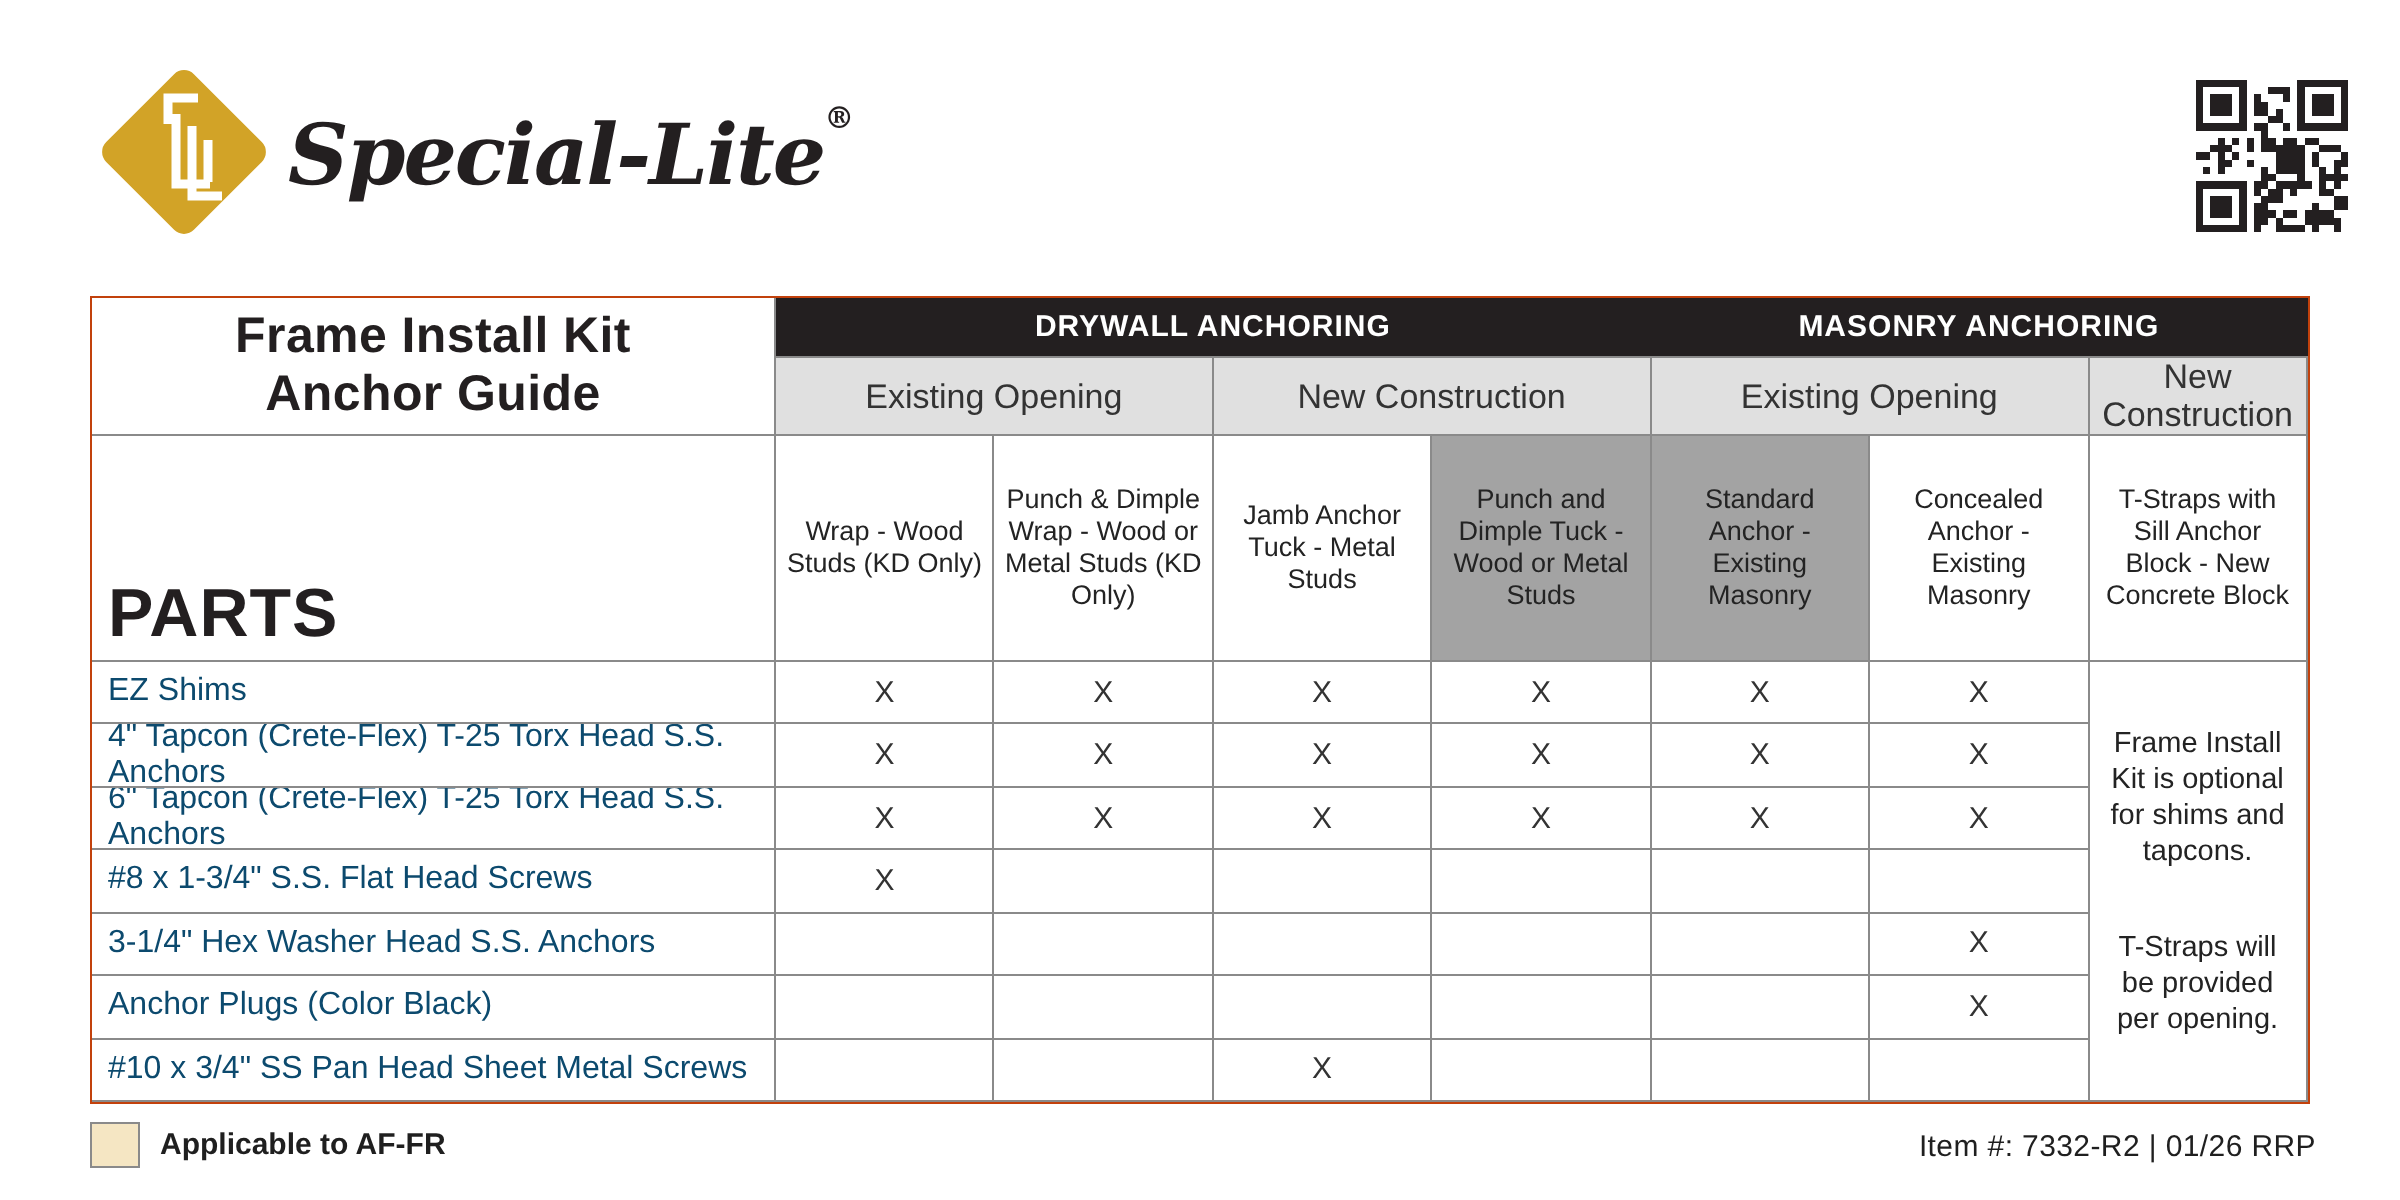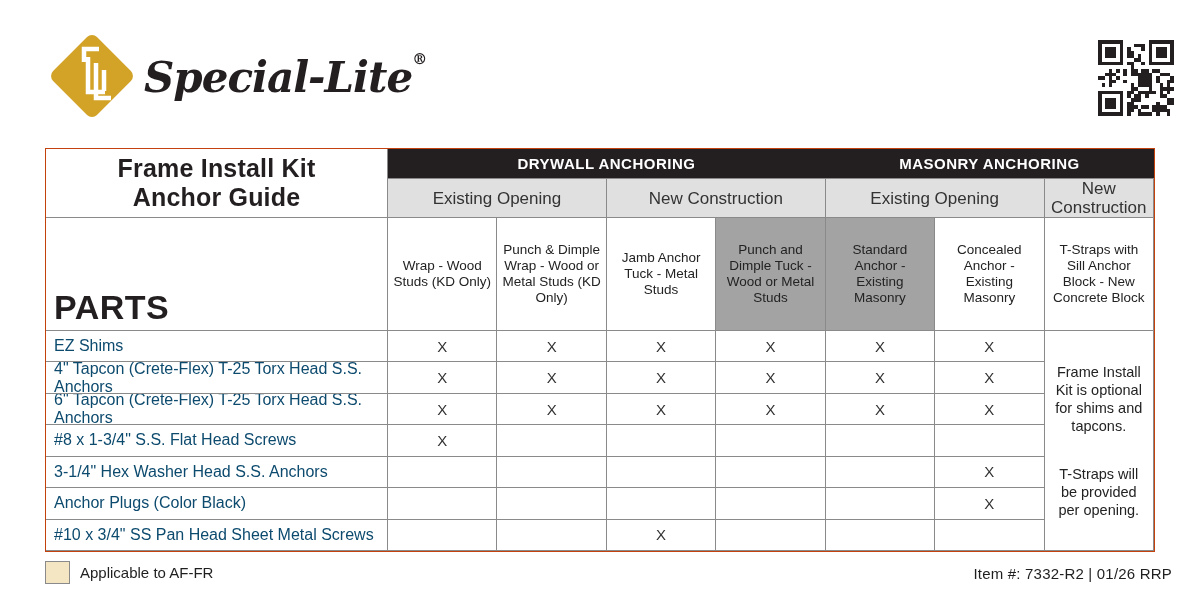--- a/index.html
+++ b/index.html
@@ -49,22 +49,22 @@
   .hl { background:#a3a3a3; }
   .part-label { justify-content:flex-start; text-align:left; font-size:16px;
     padding-left:8px; color:#0c4a6e; }
   .val { font-size:15px; color:#333333; }
   .note-cell { grid-column:8; grid-row:4/11; flex-direction:column; gap:30px;
     font-size:14.5px; line-height:18px; padding:6px 8px; color:#232323; }
 
   
   .legend { position:absolute; left:45px; top:561px; display:flex; align-items:center; }
   .legend-swatch { width:25px; height:23px; background:#F5E6C3; border:1px solid #8a8a8a; }
-  .legend-label { margin-left:10px; font-size:15px; color:#1f1f1f; }
-  .item-ref { position:absolute; right:28px; top:565px; font-size:15px; color:#1f1f1f;
+  .legend-label { margin-left:10px; font-size:15px; color:#1f1f1f;font-weight:bold; }
+  .item-ref { position:absolute; right:42px; top:565px; font-size:15px; color:#1f1f1f;
     letter-spacing:0.2px; }
 </style>
 </head>
 <body>
 
 <div class="page">
 
   <div class="logo">
     <span class="logo-mark">
       <svg viewBox="0 0 100 100" width="100" height="100">

